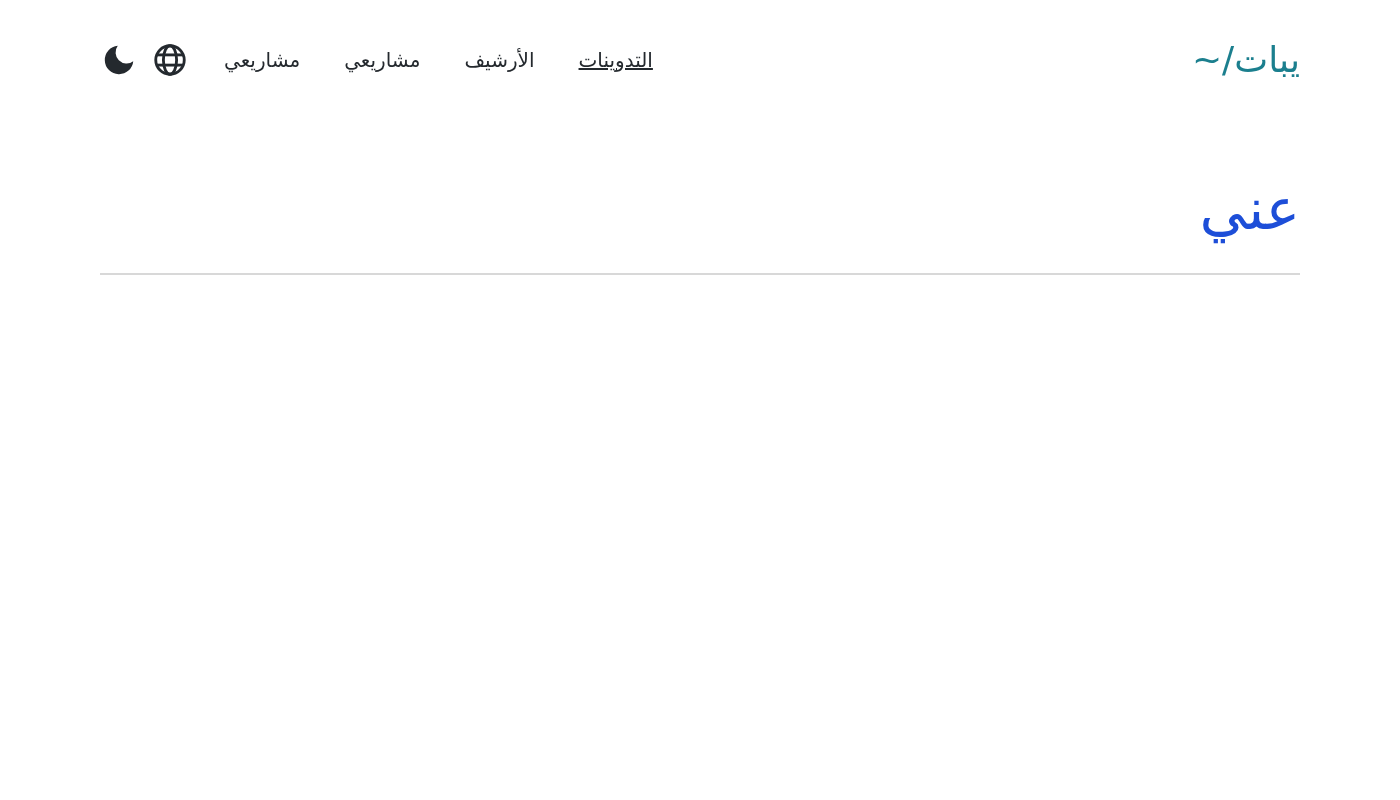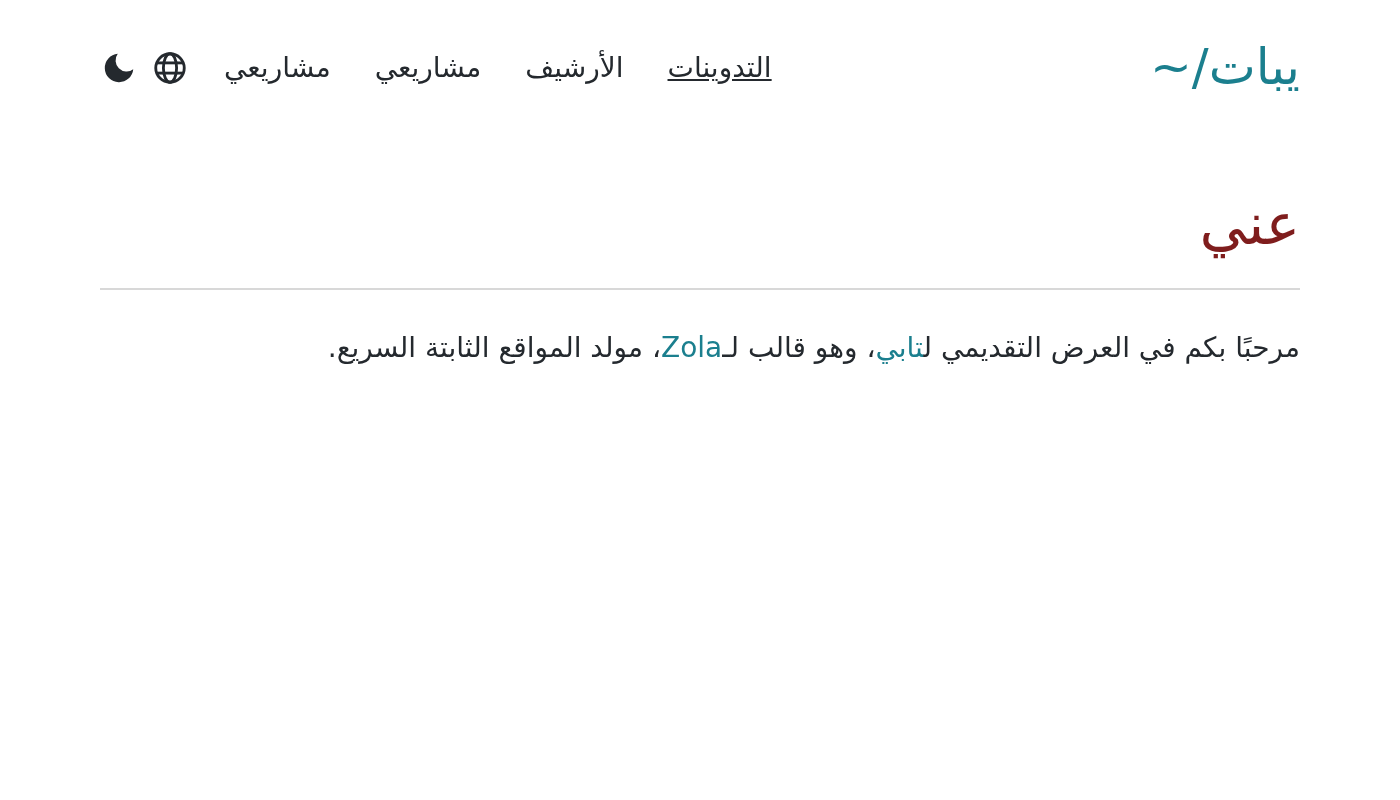--- a/index.html
+++ b/index.html
@@ -16,40 +16,40 @@
   }
   a{text-decoration:none;color:var(--accent);}
   .container{width:1200px;margin:0 auto;}
 
   
   header{
     display:flex;justify-content:space-between;align-items:center;
     padding-top:40px;
   }
   .site-title{
-    font-size:50px;line-height:1.1;color:var(--accent);
+    font-size:36px;line-height:1.1;color:var(--accent);
     direction:ltr;unicode-bidi:bidi-override; 
     white-space:nowrap;
   }
   nav{display:flex;align-items:center;}
   nav a.nav-link{
-    color:var(--text);font-size:28px;line-height:1.2;margin-inline-start:44px;
+    color:var(--text);font-size:20px;line-height:1.2;margin-inline-start:44px;
   }
   nav a.nav-link:first-child{margin-inline-start:0;text-decoration:underline;}
   .icon-btn{
     background:none;border:none;padding:0;cursor:pointer;color:var(--text);
     display:flex;align-items:center;
   }
   .lang-btn{margin-inline-start:36px;}
   .theme-btn{margin-inline-start:14px;}
   .icon-btn svg{display:block;}
 
   
   main h1{
-    font-size:58px;font-weight:500;line-height:1.3;color:#7f1d1d;
+    font-size:58px;font-weight:500;line-height:1.3;color:#1d4ed8;
     margin:92px 0 26px 0;
   }
   hr{
     border:none;border-top:2px solid var(--divider);
     margin:0 0 24px 0;
   }
   .about-content p{
     font-size:28px;line-height:67px;margin:0 0 46px 0;color:var(--text);
   }
   .about-content a.inline-link{color:var(--accent);}
@@ -88,17 +88,16 @@
           </svg>
         </span>
       </button>
     </nav>
   </header>
 
   <main>
     <h1>عني</h1>
     <hr>
     <div class="about-content">
-        <p><span>مرحبًا بكم في العرض التقديمي ل</span><a href="#" class="inline-link">تابي</a><span>، وهو قالب لـ</span><a href="#" class="inline-link">Zola</a><span>، مولد المواقع الثابتة السريع.</span></p>
       </div>
   </main>
 
 </div>
 
 </body></html>

